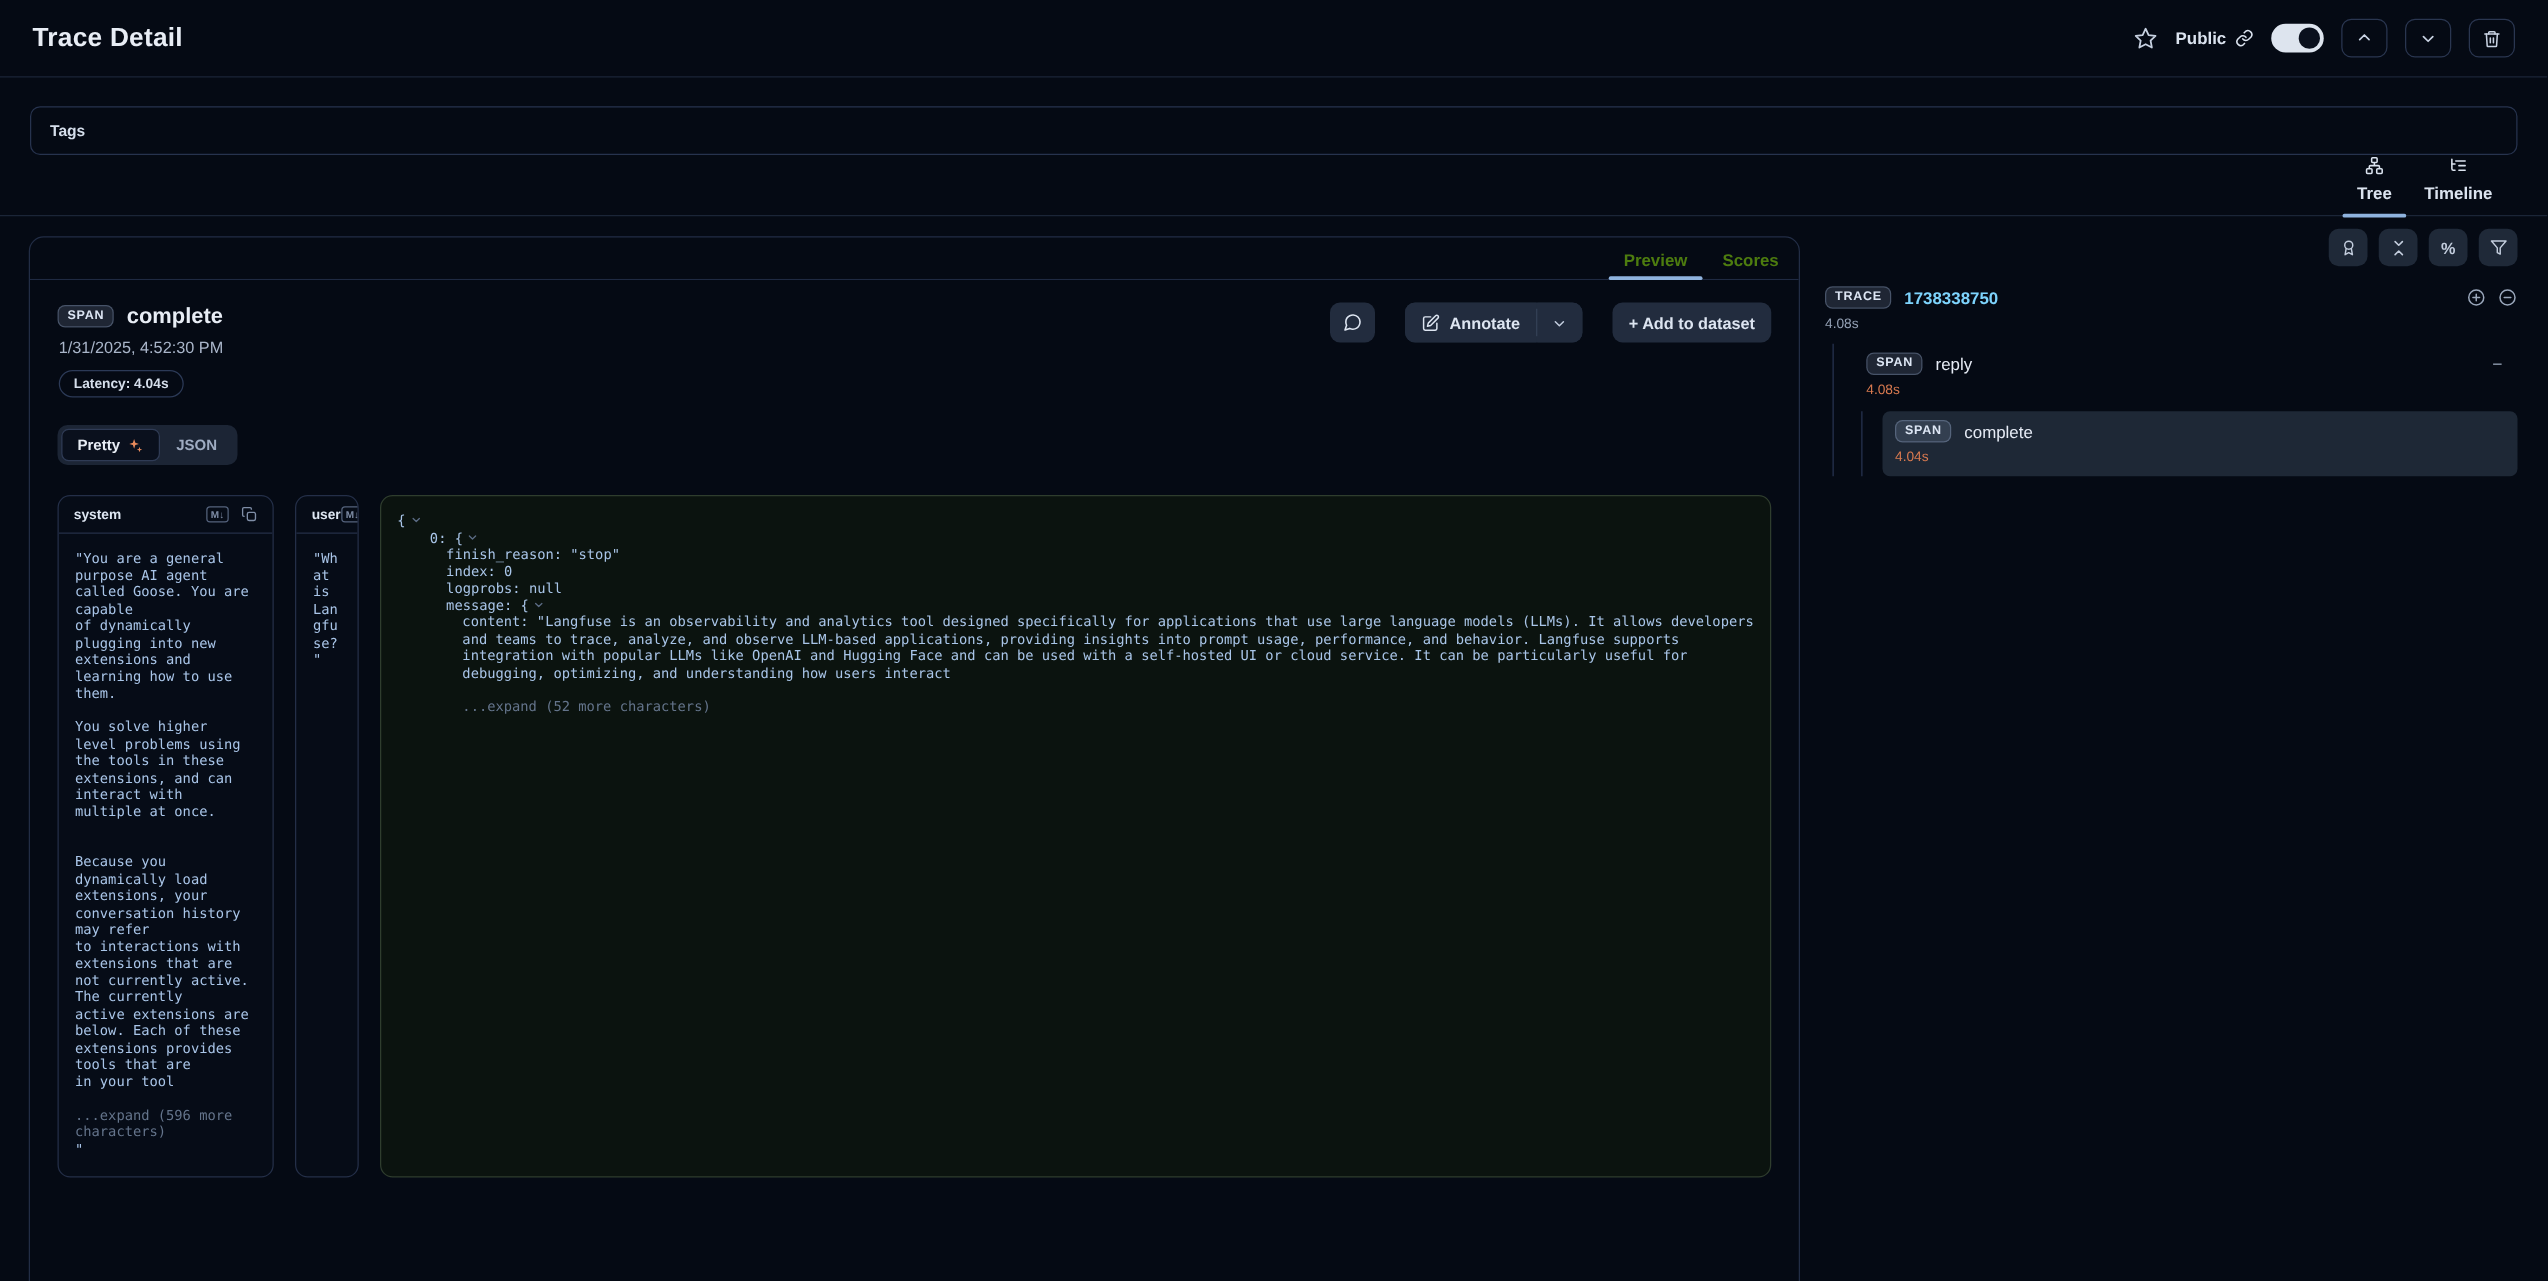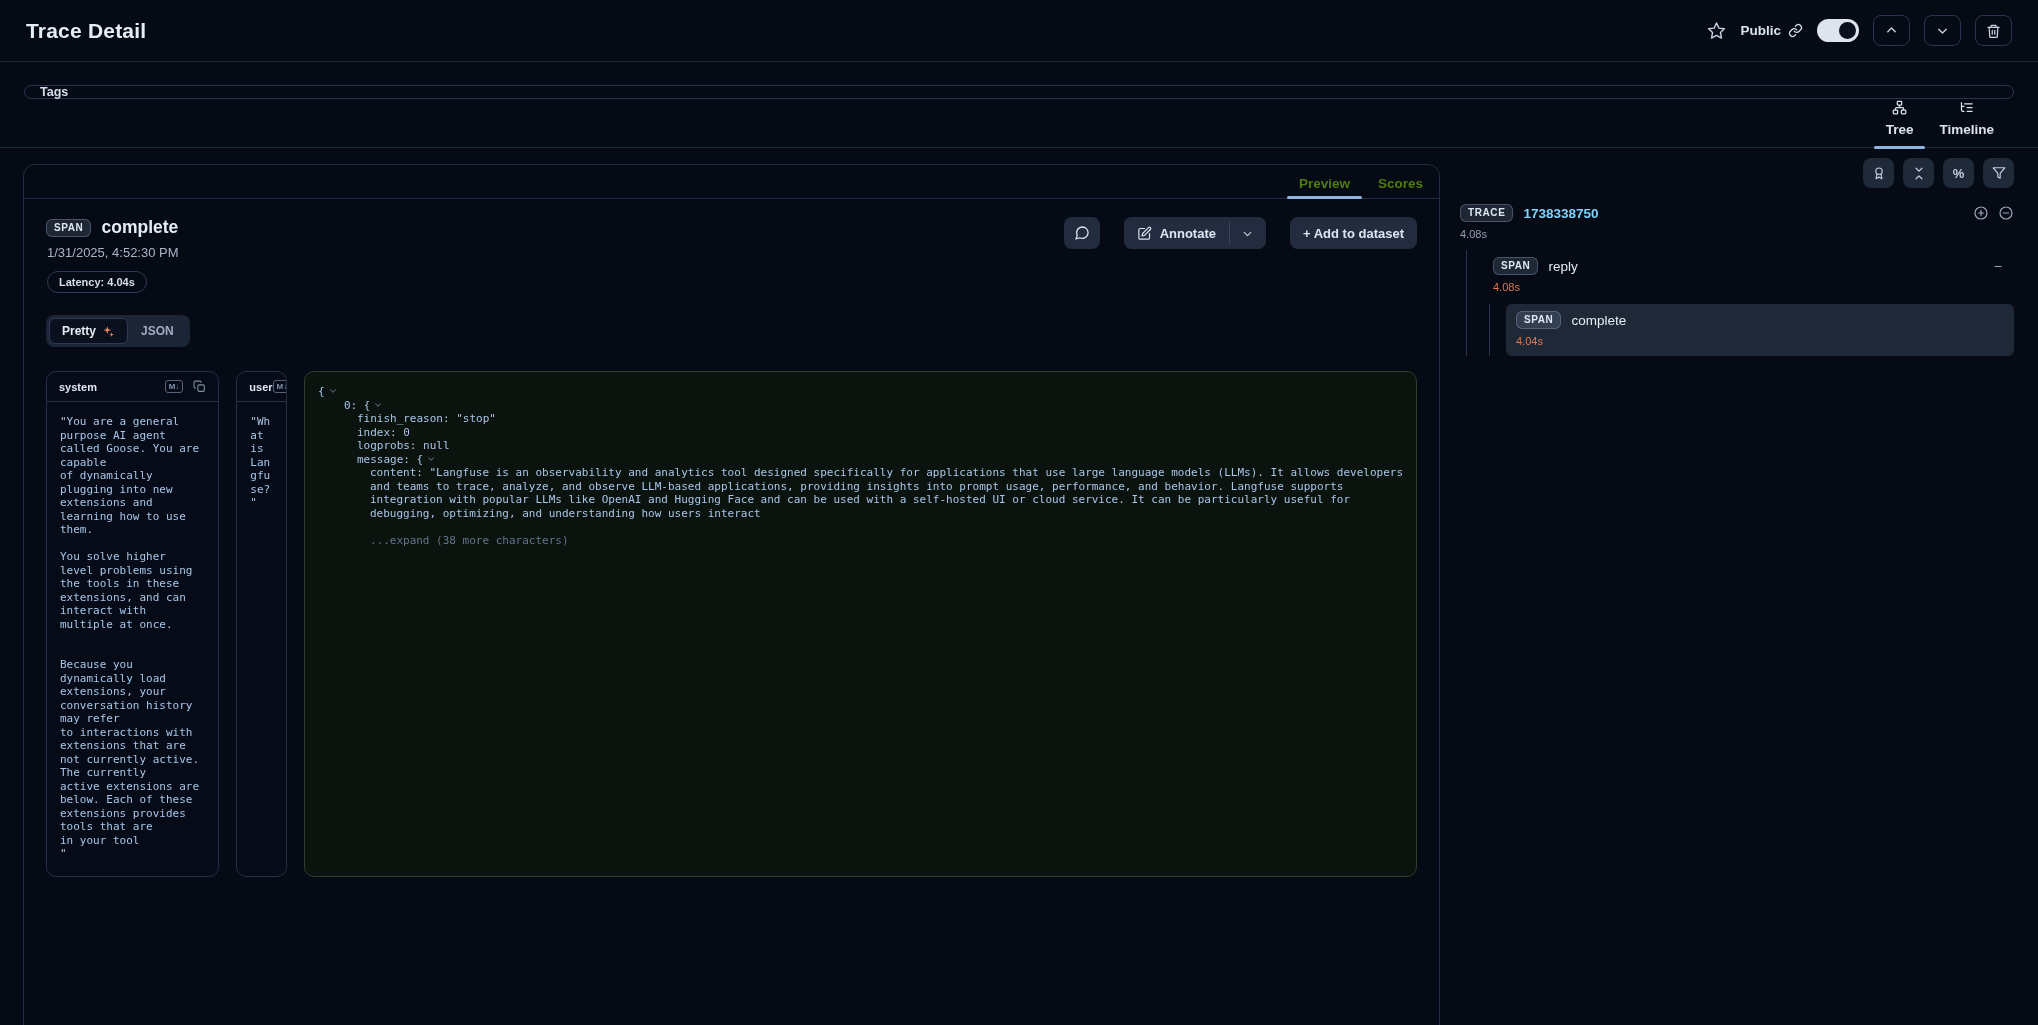--- a/index.html
+++ b/index.html
@@ -18,21 +18,21 @@
   .header-right { display:flex; align-items:center; gap:14px; }
   .icon-btn-plain { background:none; border:none; color:#c7d1e1; cursor:pointer; display:flex; align-items:center; }
   .public-wrap { display:flex; align-items:center; gap:7px; font-size:13.5px; font-weight:bold; color:#dbe3ef; }
   .toggle { width:42px; height:23px; border-radius:999px; background:#dde4ee; position:relative; cursor:pointer; }
   .toggle .knob { position:absolute; right:3px; top:3px; width:17px; height:17px; border-radius:50%; background:#0a101d; }
   .sq-btn { width:37px; height:31px; border:1px solid #2a3650; background:transparent; border-radius:8px;
     display:flex; align-items:center; justify-content:center; color:#c7d1e1; cursor:pointer; }
 
   
   .tags-bar { margin:23px 24px 0 24px; border:1px solid #27334e; border-radius:8px;
-    padding:6px 15px; height:14px; display:flex; align-items:center; }
+    padding:6px 15px; height:39px; display:flex; align-items:center; }
   .tags-label { font-size:12.5px; font-weight:bold; color:#d5deeb; }
 
   
   .view-tabs-row { margin-top:12px; height:37px; border-bottom:1px solid #1b2537;
     display:flex; justify-content:flex-end; align-items:flex-end; padding-right:44px; gap:26px; }
   .view-tab { display:flex; align-items:center; gap:7px; font-size:13.5px; font-weight:bold;
     color:#dbe3ef; padding-bottom:10px; position:relative; cursor:pointer;flex-direction:column; }
   .view-tab.active::after { content:""; position:absolute; left:-12px; right:-12px; bottom:-2px;
     height:3px; background:#8fb3de; border-radius:2px; }
 
@@ -264,20 +264,21 @@
 of dynamically plugging into new extensions and learning how to use them.
 
 You solve higher level problems using the tools in these extensions, and can
 interact with multiple at once.
 
 
 Because you dynamically load extensions, your conversation history may refer
 to interactions with extensions that are not currently active. The currently
 active extensions are below. Each of these extensions provides tools that are
 in your tool</div>
+          <div class="expand-line">...expand (596 more characters)</div>
           <div class="pre">"</div>
         </div>
       </div>
 
       <div class="msg-box">
         <div class="msg-head">
           <span class="msg-role">user</span>
           <span class="msg-tools">
             <span class="md-icon">M↓</span>
             <span class="copy-icon">
@@ -303,21 +304,21 @@
                     <polyline points="6 9 12 15 18 9"></polyline>
                   </svg></span></div>
               <div class="jline" style="padding-left: 39px;"><span>finish_reason: "stop"</span></div>
               <div class="jline" style="padding-left: 39px;"><span>index: 0</span></div>
               <div class="jline" style="padding-left: 39px;"><span>logprobs: null</span></div>
               <div class="jline" style="padding-left: 39px;"><span>message: {</span><span class="chev"><svg width="10" height="10" viewBox="0 0 24 24" fill="none" stroke="currentColor" stroke-width="2.5" stroke-linecap="round" stroke-linejoin="round">
                     <polyline points="6 9 12 15 18 9"></polyline>
                   </svg></span></div>
               <div class="jline" style="padding-left: 52px;"><span>content: "Langfuse is an observability and analytics tool designed specifically for applications that use large language models (LLMs). It allows developers and teams to trace, analyze, and observe LLM-based applications, providing insights into prompt usage, performance, and behavior. Langfuse supports integration with popular LLMs like OpenAI and Hugging Face and can be used with a self-hosted UI or cloud service. It can be particularly useful for debugging, optimizing, and understanding how users interact</span></div>
             </div>
-          <div class="expand-line" style="padding-left:52px;">...expand (38 more characters)</div>
+          <div class="expand-line" style="padding-left:52px;">...expand (52 more characters)</div>
         </div>
       </div>
 
     </div>
   </div>
 
   <div class="tree-panel">
     <div class="tree-toolbar">
       <button class="tool-btn">
         <svg width="14" height="15" viewBox="0 0 24 24" fill="none" stroke="currentColor" stroke-width="2" stroke-linecap="round" stroke-linejoin="round">

